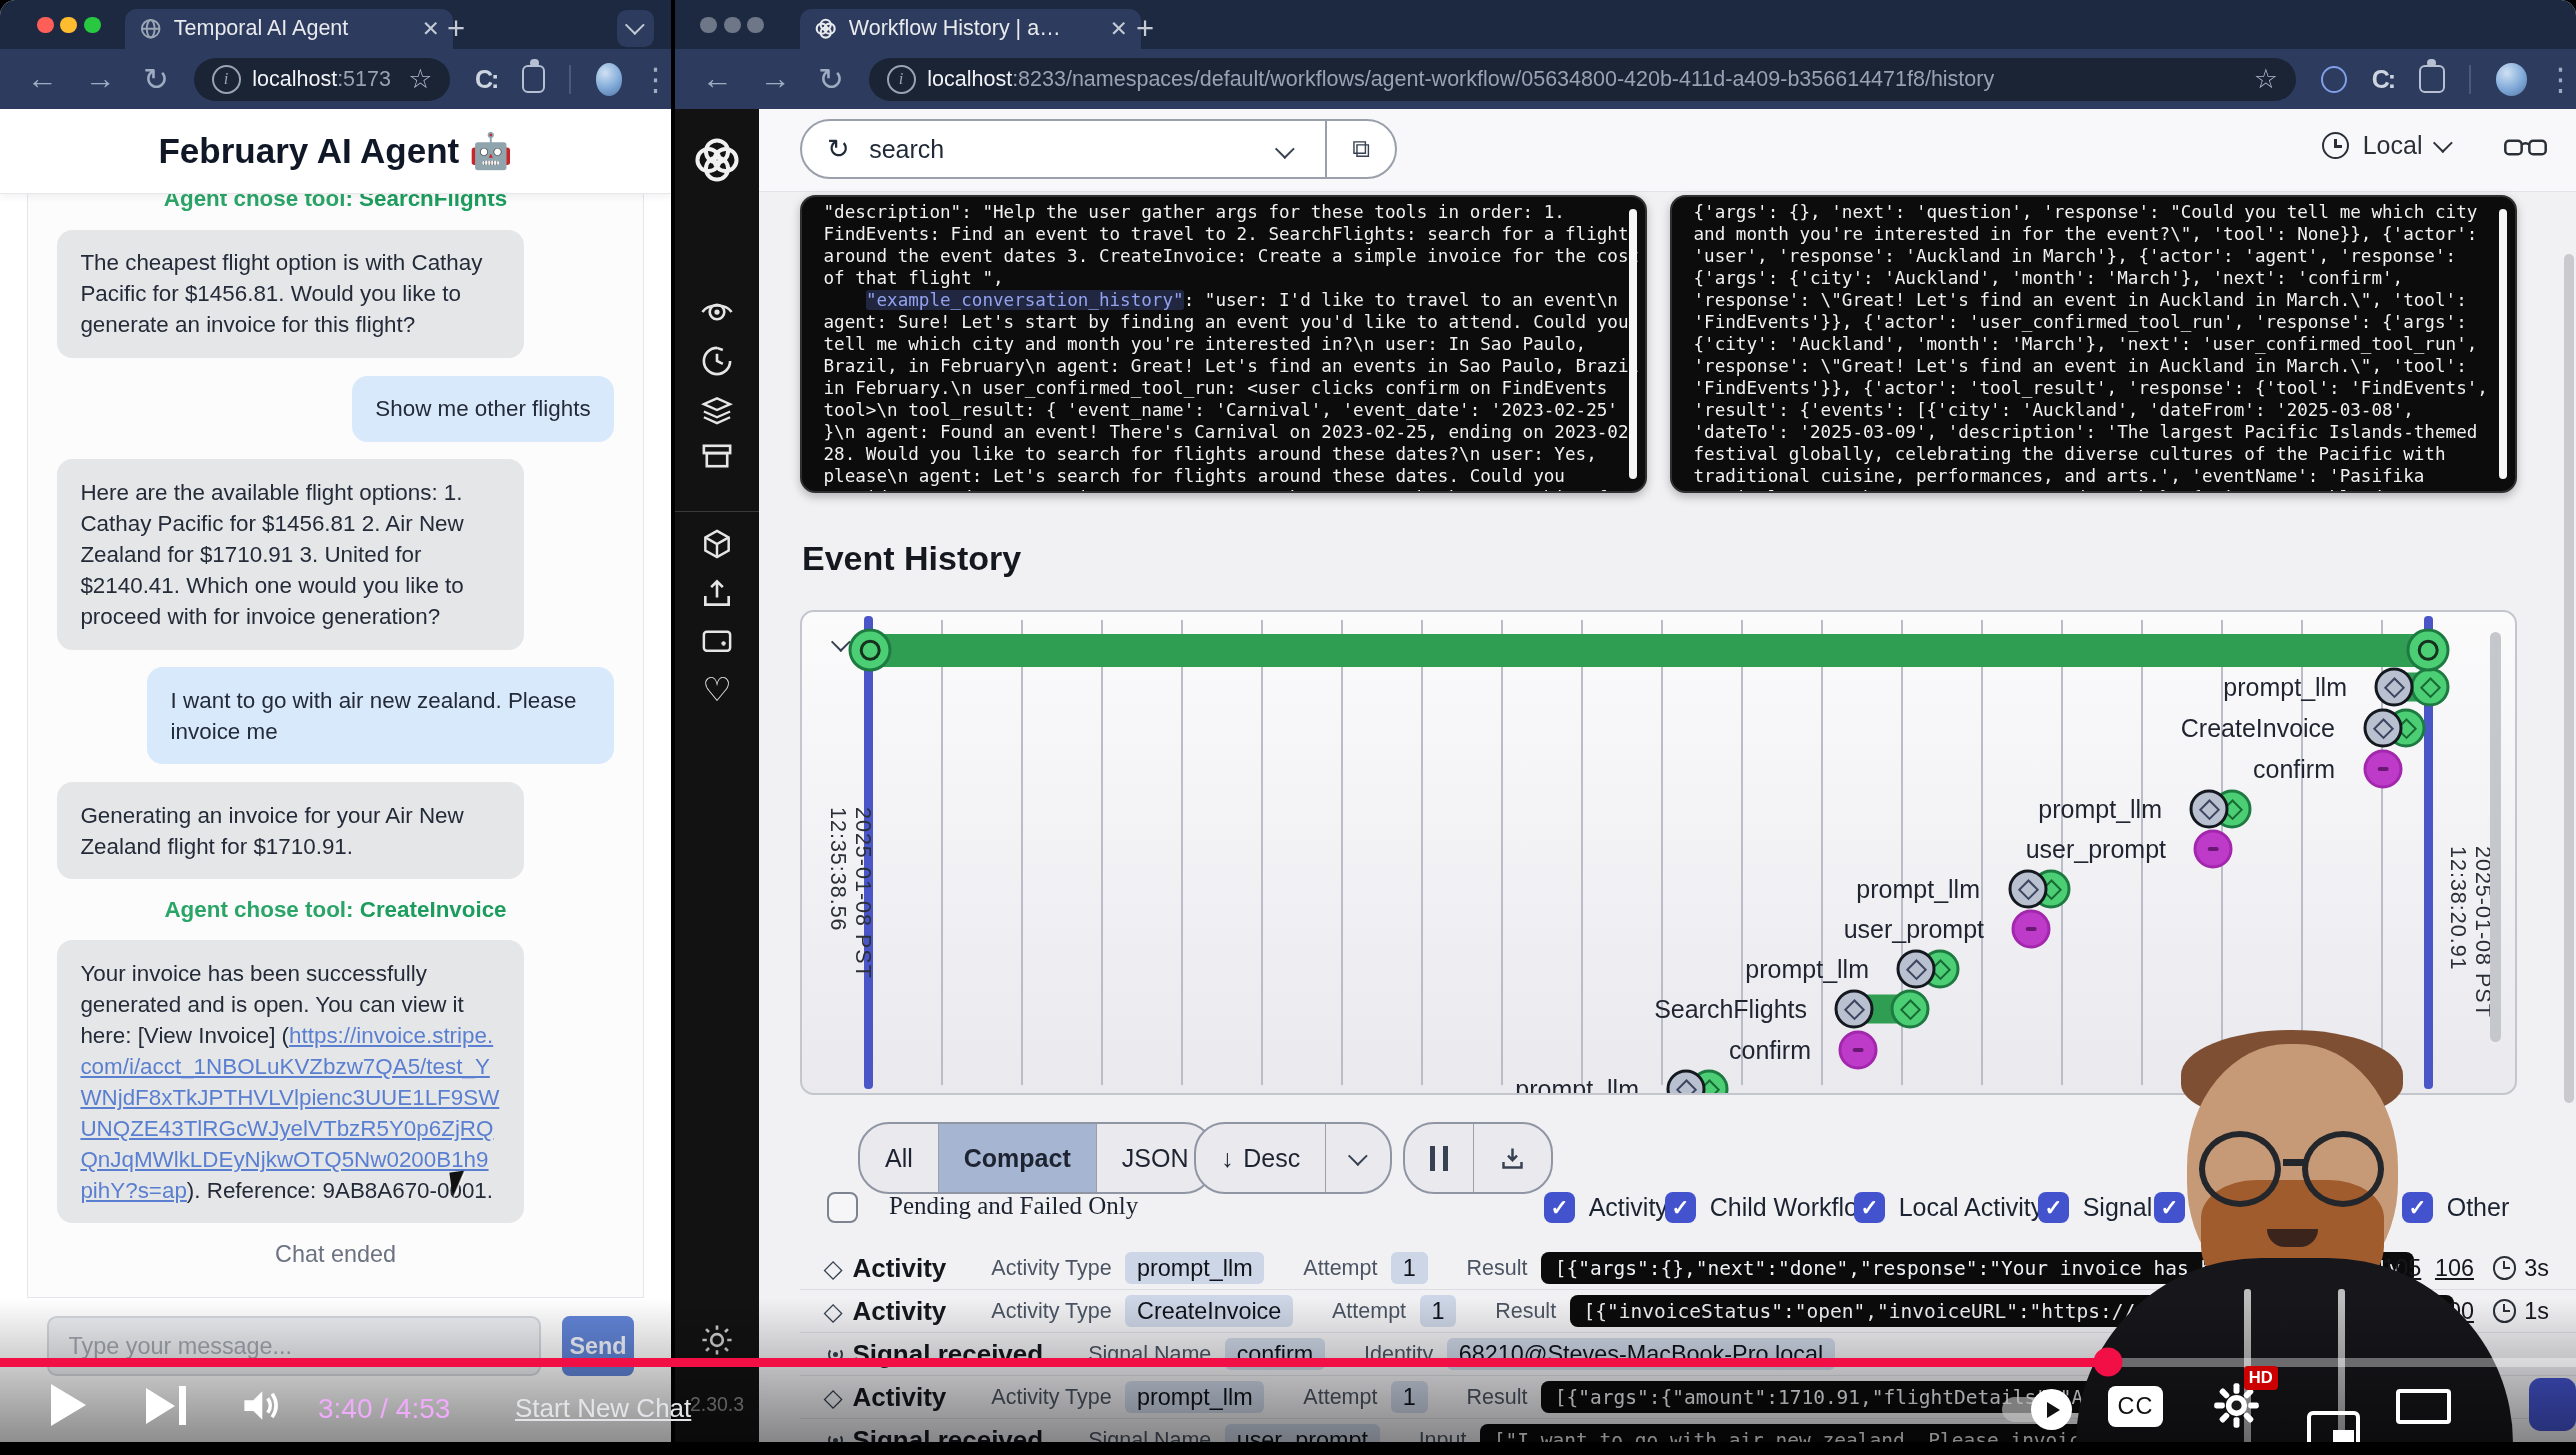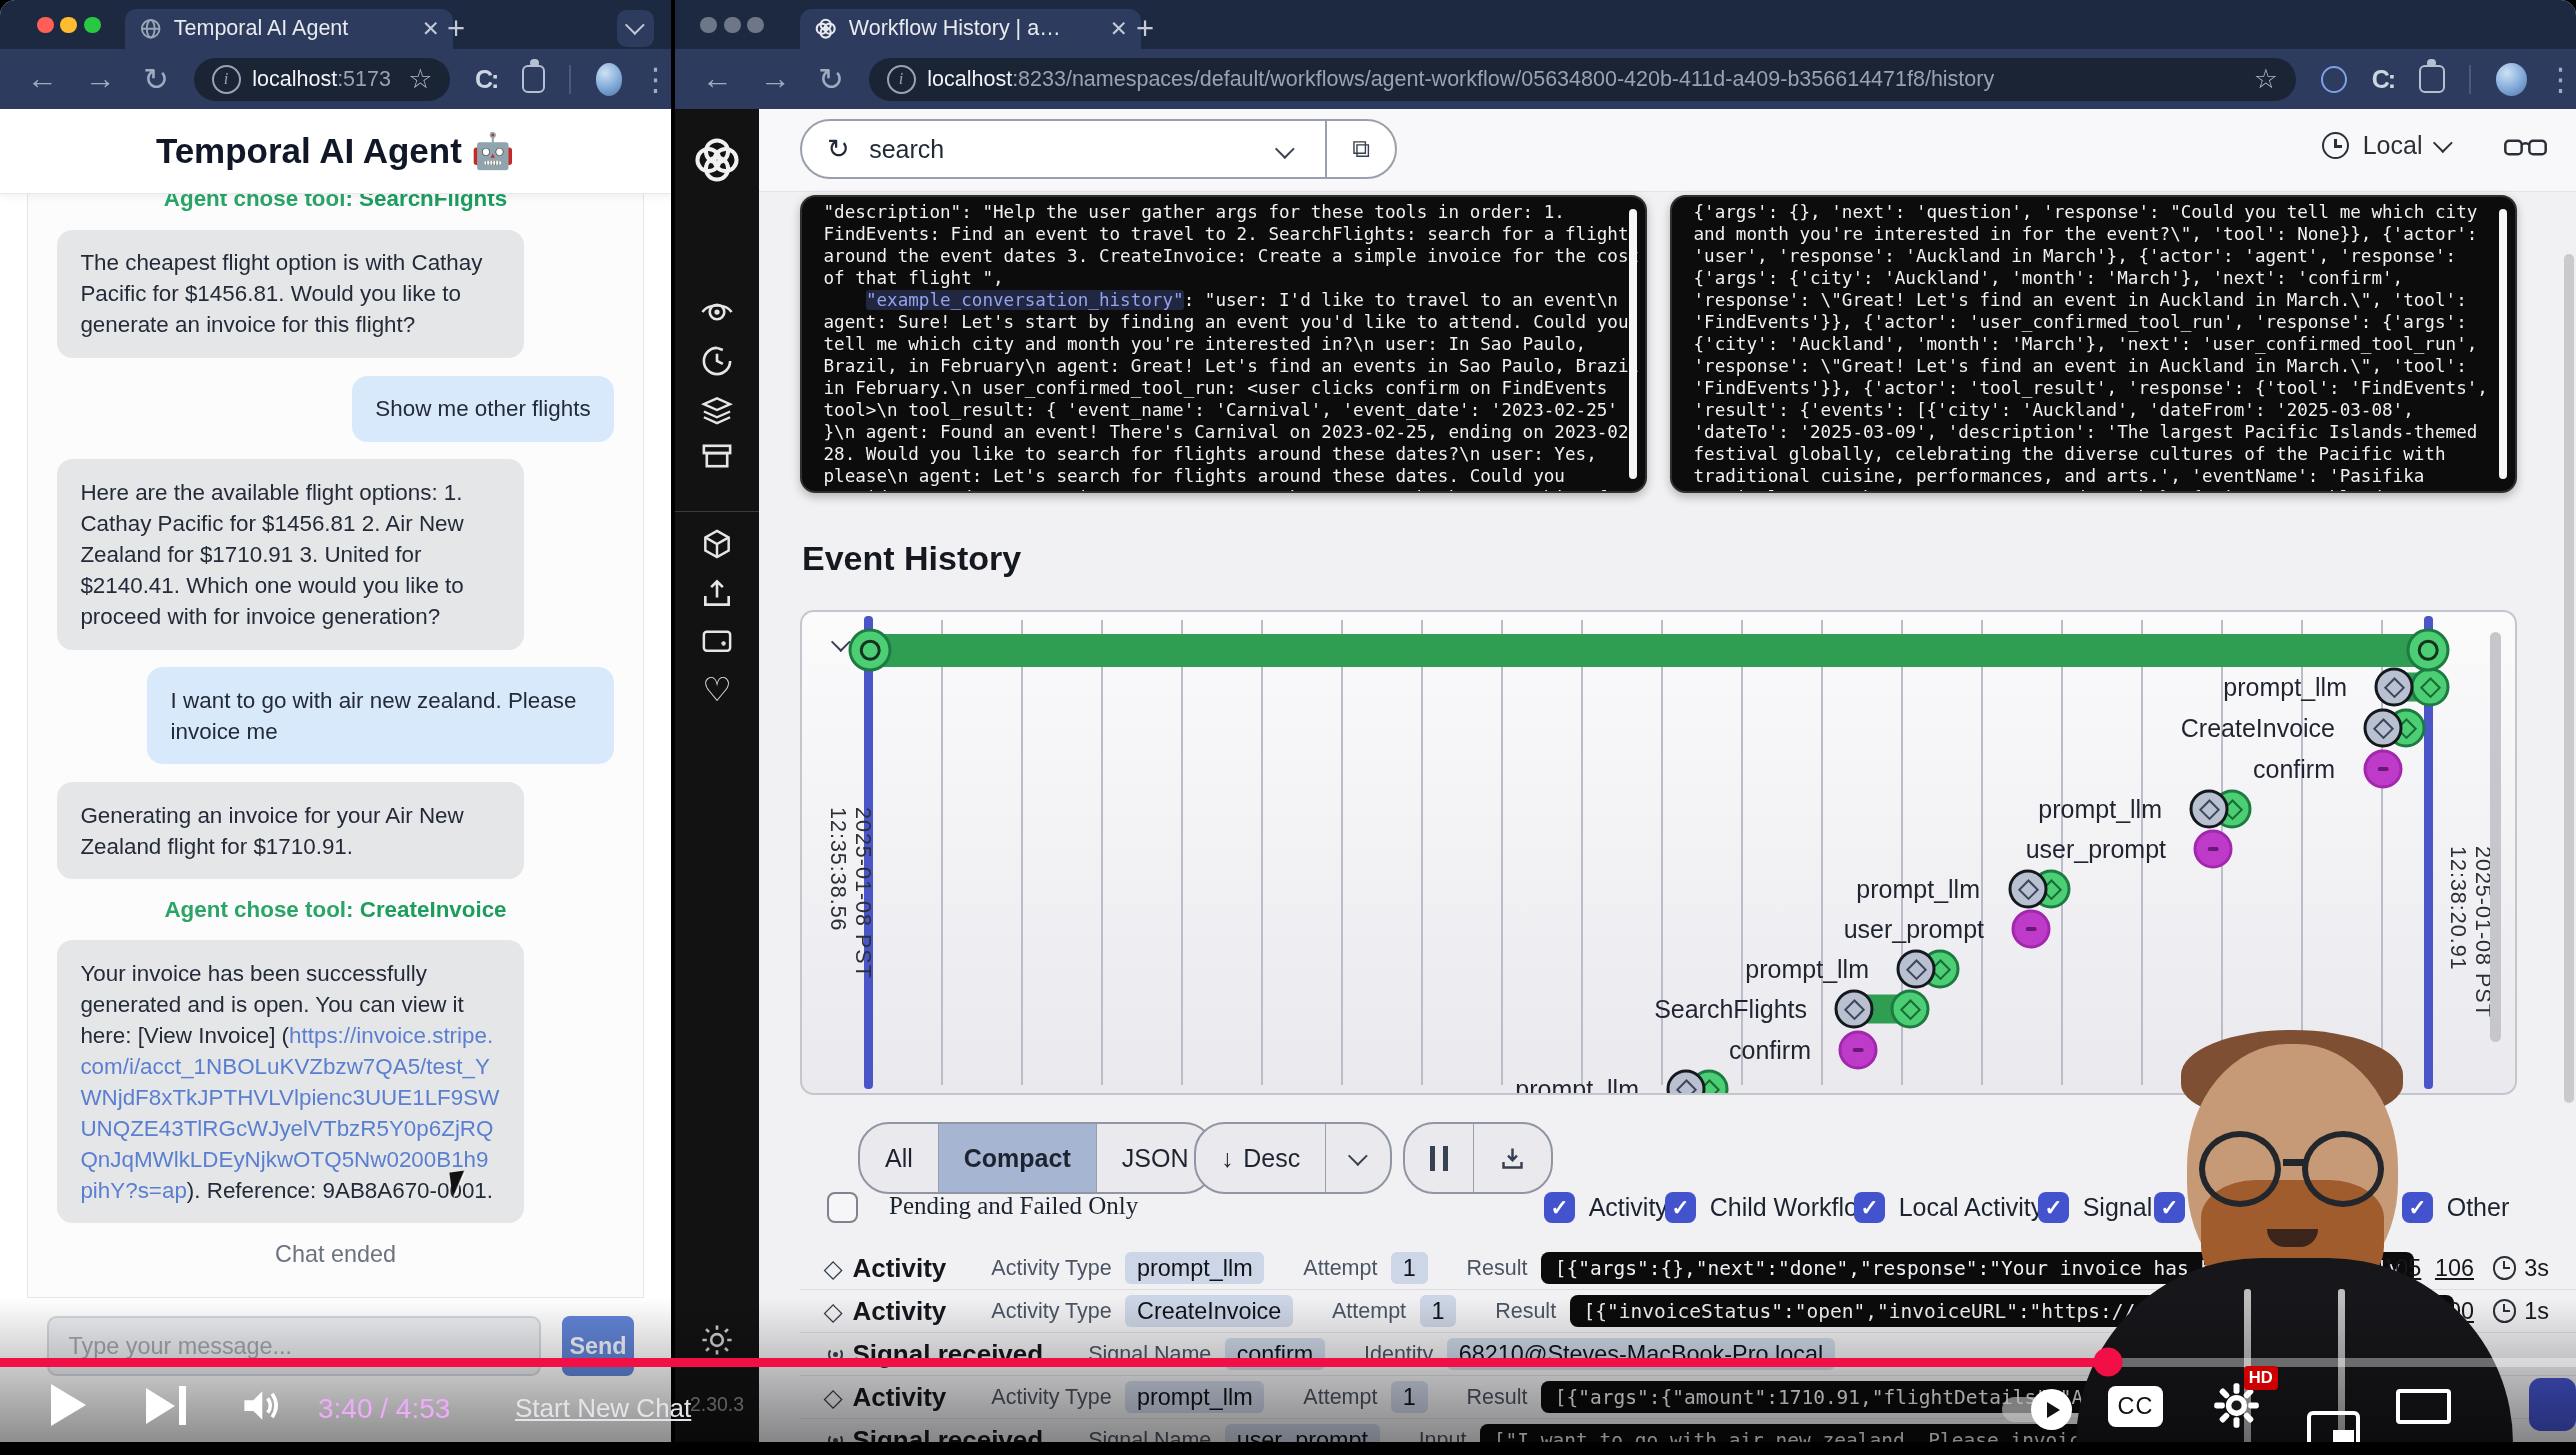--- a/index.html
+++ b/index.html
@@ -41,21 +41,21 @@
                display:flex;align-items:center;justify-content:center;font-size:35px;font-weight:bold;color:#101828;}
   #chat-box{position:absolute;left:27px;top:193px;width:617px;height:1105px;background:#fcfcfd;
             border:1px solid #e3e6ea;box-sizing:border-box;overflow:hidden;
             display:flex;flex-direction:column;gap:17.6px;padding:3.9px 29px 0 29px;z-index:1;}
   .msg-tool{color:#2aa567;font-size:22.4px;font-weight:600;text-align:center;flex:0 0 auto;}
   .msg-tool b{color:#1d9d5d;}
   .msg-tool.clipped{margin-top:-11.7px;}
   .bubble{font-size:22.4px;line-height:31px;padding:17.6px 23.4px;border-radius:15.6px;max-width:420px;color:#232a38;flex:0 0 auto;}
   .bubble.agent{background:#e5e6e8;align-self:flex-start;}
   .bubble.user{background:#d9e9fc;align-self:flex-end;}
-  .bubble a{color:#5b7fd0;word-break:break-all;}
+  .bubble a{color:#5b7fd0;text-decoration:underline;word-break:break-all;}
   .chat-ended{text-align:center;color:#6b7280;font-size:23.4px;flex:0 0 auto;}
   #chat-scrollthumb{left:632px;top:987px;width:8.8px;height:302px;background:#c2c5c9;border-radius:4.9px;}
   #chat-input{left:47px;top:1316px;width:494px;height:60px;border:2px solid #d4d7dd;border-radius:9.8px;
               background:#eceef1;box-sizing:border-box;font-size:23.4px;color:#3c4250;padding:0 19.5px;font-family:"Liberation Sans",sans-serif;}
   #chat-input::placeholder{color:#a2a7b0;}
   #send-btn{left:562px;top:1316px;width:72px;height:60px;background:#6285d8;border:none;border-radius:7.8px;
             color:#f2f6fd;font-size:23.4px;font-weight:bold;}
   
   #t-sidebar{position:absolute;left:675px;top:109px;width:84px;height:1335px;background:#121212;}
   .sb-ico{position:absolute;left:50%;transform:translate(-50%,-50%);}
@@ -204,21 +204,21 @@
         <span class="star">☆</span>
       </div>
       <span class="cico">C:</span>
       <span class="puzzle"></span>
       <span class="vdiv"></span>
       <span class="avatar"></span>
       <span class="navbtn" style="margin-left:17.6px">⋮</span>
     </div>
 
     <div id="chat-header">
-      <span>Temporal AI Agent 🤖</span>
+      <span>February AI Agent 🤖</span>
     </div>
     <div id="chat-box">
         <div class="msg-tool clipped">Agent chose tool: <b>SearchFlights</b></div>
         <div class="bubble agent">The cheapest flight option is with Cathay Pacific for $1456.81. Would you like to generate an invoice for this flight?</div>
         <div class="bubble user">Show me other flights</div>
         <div class="bubble agent">Here are the available flight options: 1. Cathay Pacific for $1456.81 2. Air New Zealand for $1710.91 3. United for $2140.41. Which one would you like to proceed with for invoice generation?</div>
         <div class="bubble user">I want to go with air new zealand. Please invoice me</div>
         <div class="bubble agent">Generating an invoice for your Air New Zealand flight for $1710.91.</div>
         <div class="msg-tool">Agent chose tool: <b>CreateInvoice</b></div>
         <div class="bubble agent">Your invoice has been successfully generated and is open. You can view it here: [View Invoice] (<a>https://invoice.stripe.com/i/acct_1NBOLuKVZbzw7QA5/test_YWNjdF8xTkJPTHVLVlpienc3UUE1LF9SWUNQZE43TlRGcWJyelVTbzR5Y0p6ZjRQQnJqMWlkLDEyNjkwOTQ5Nw0200B1h9pihY?s=ap</a>). Reference: 9AB8A670-0001.</div>

